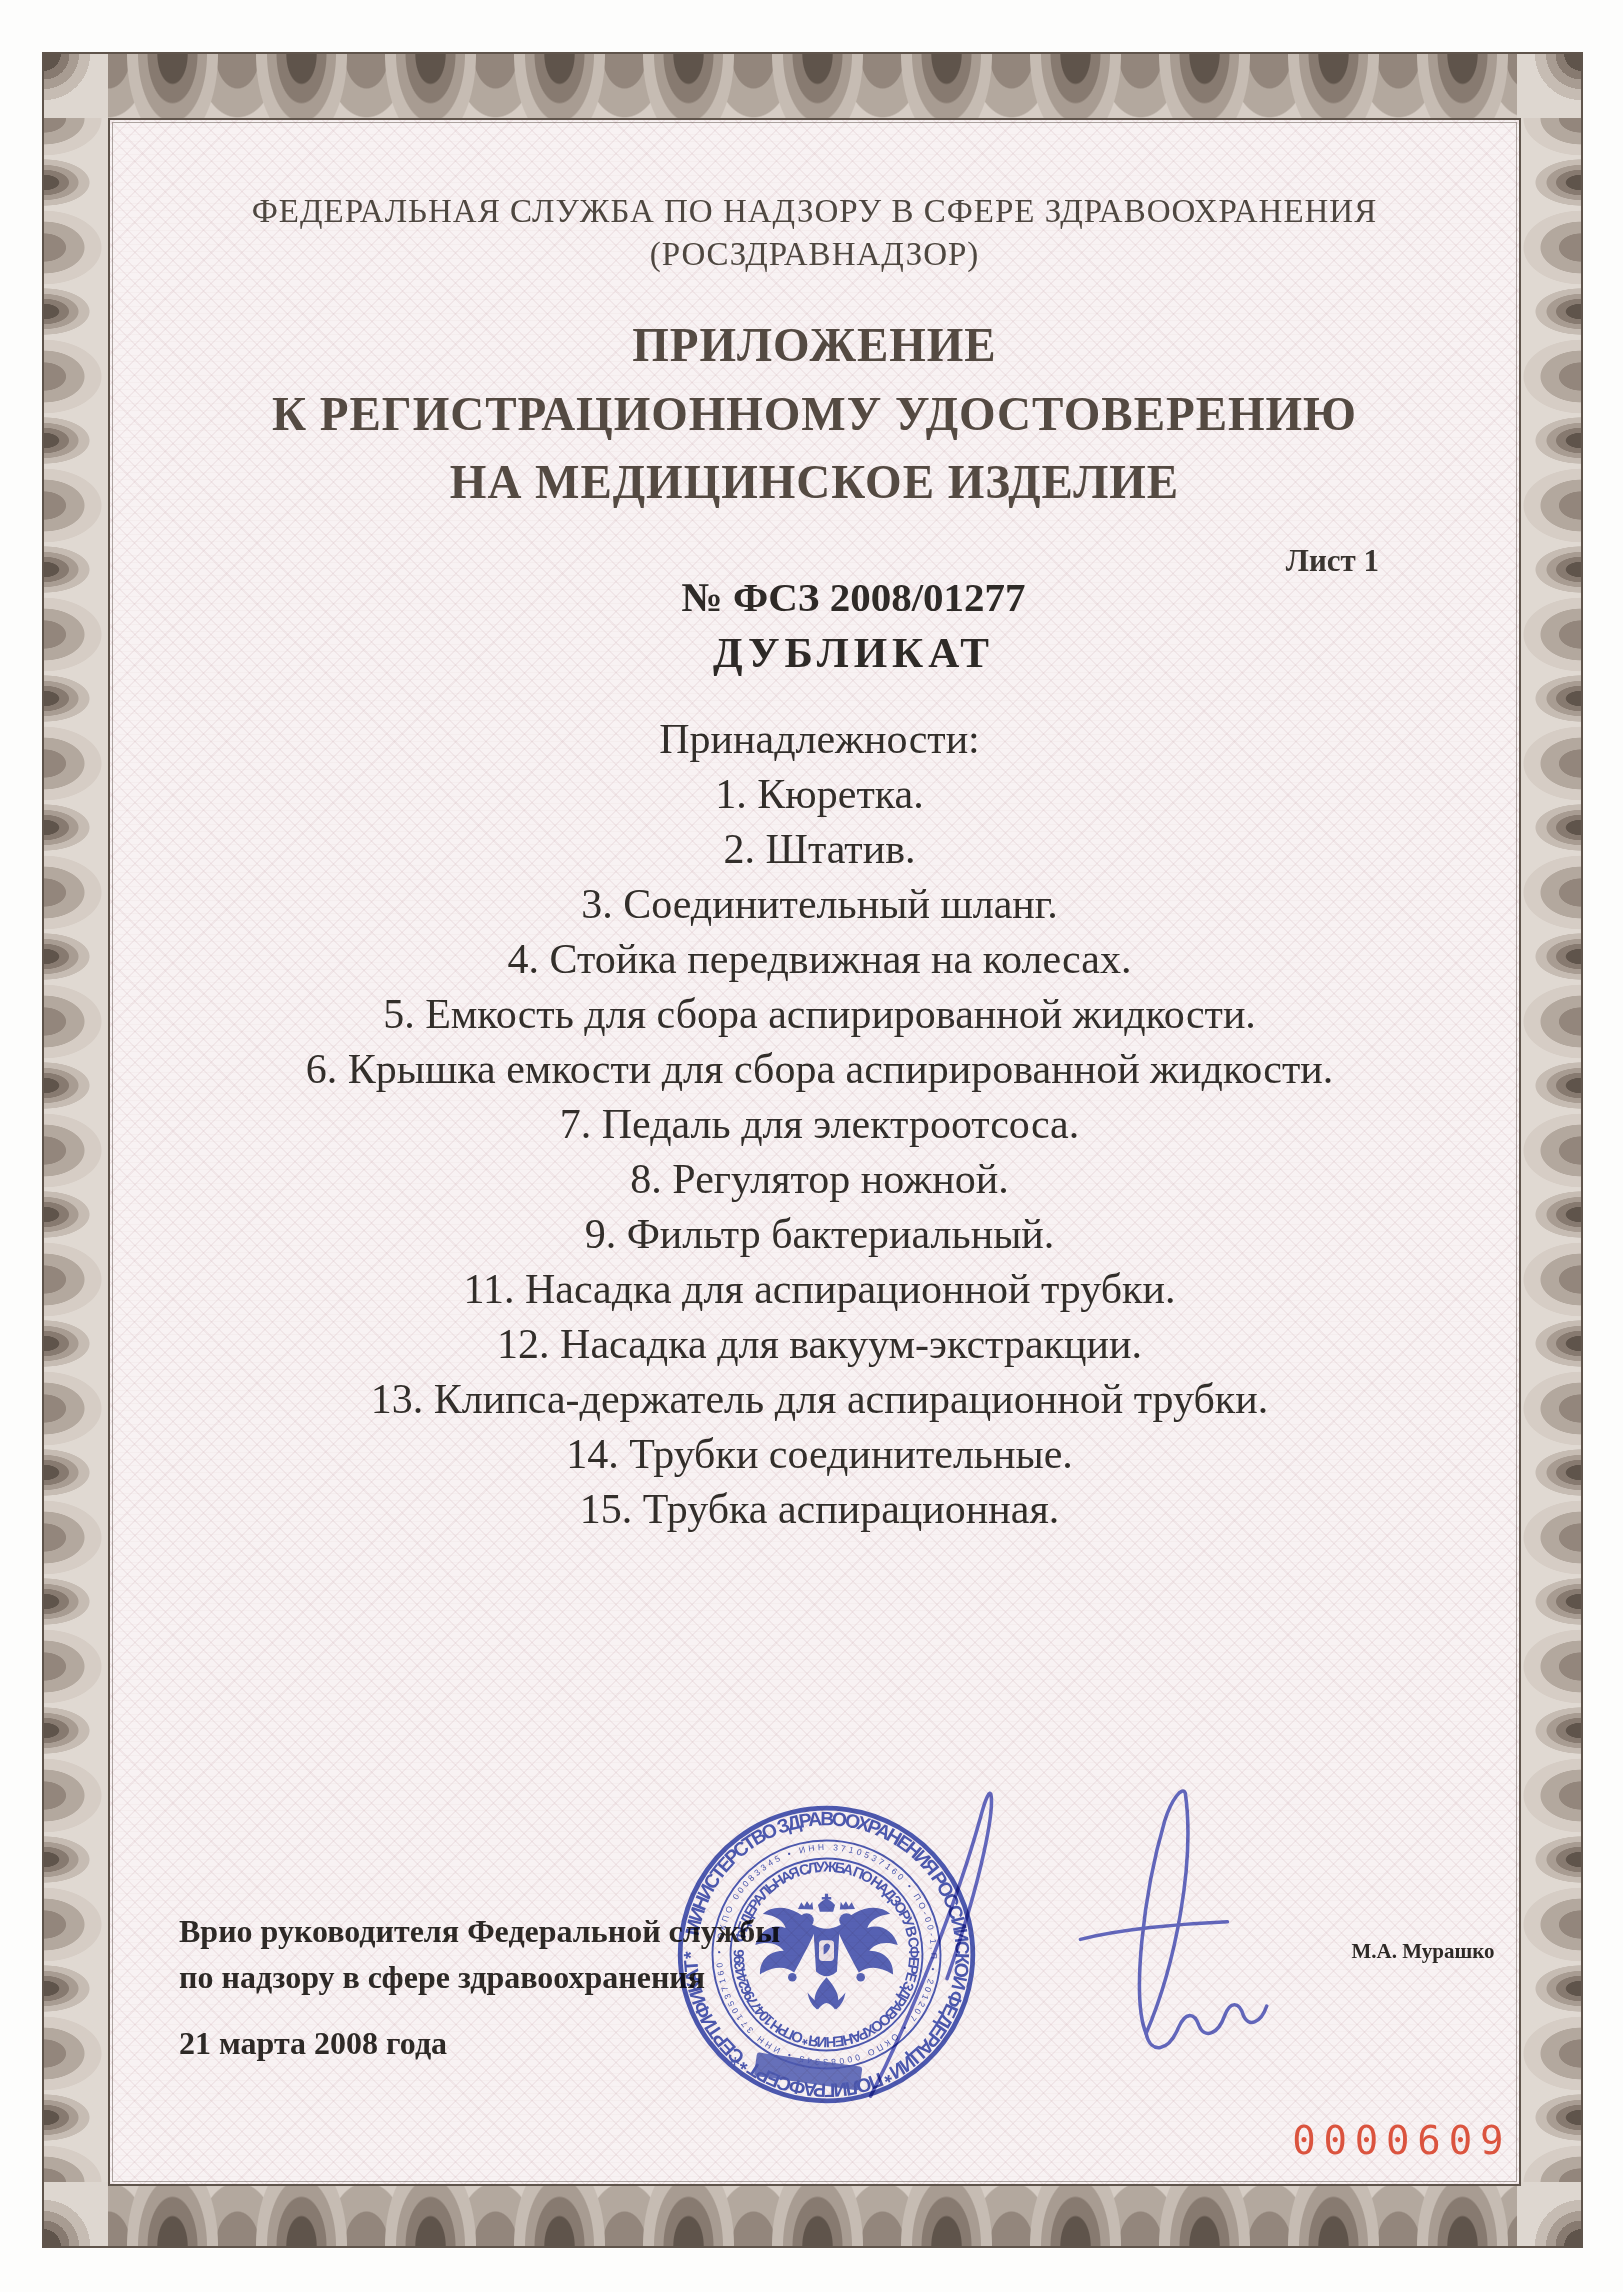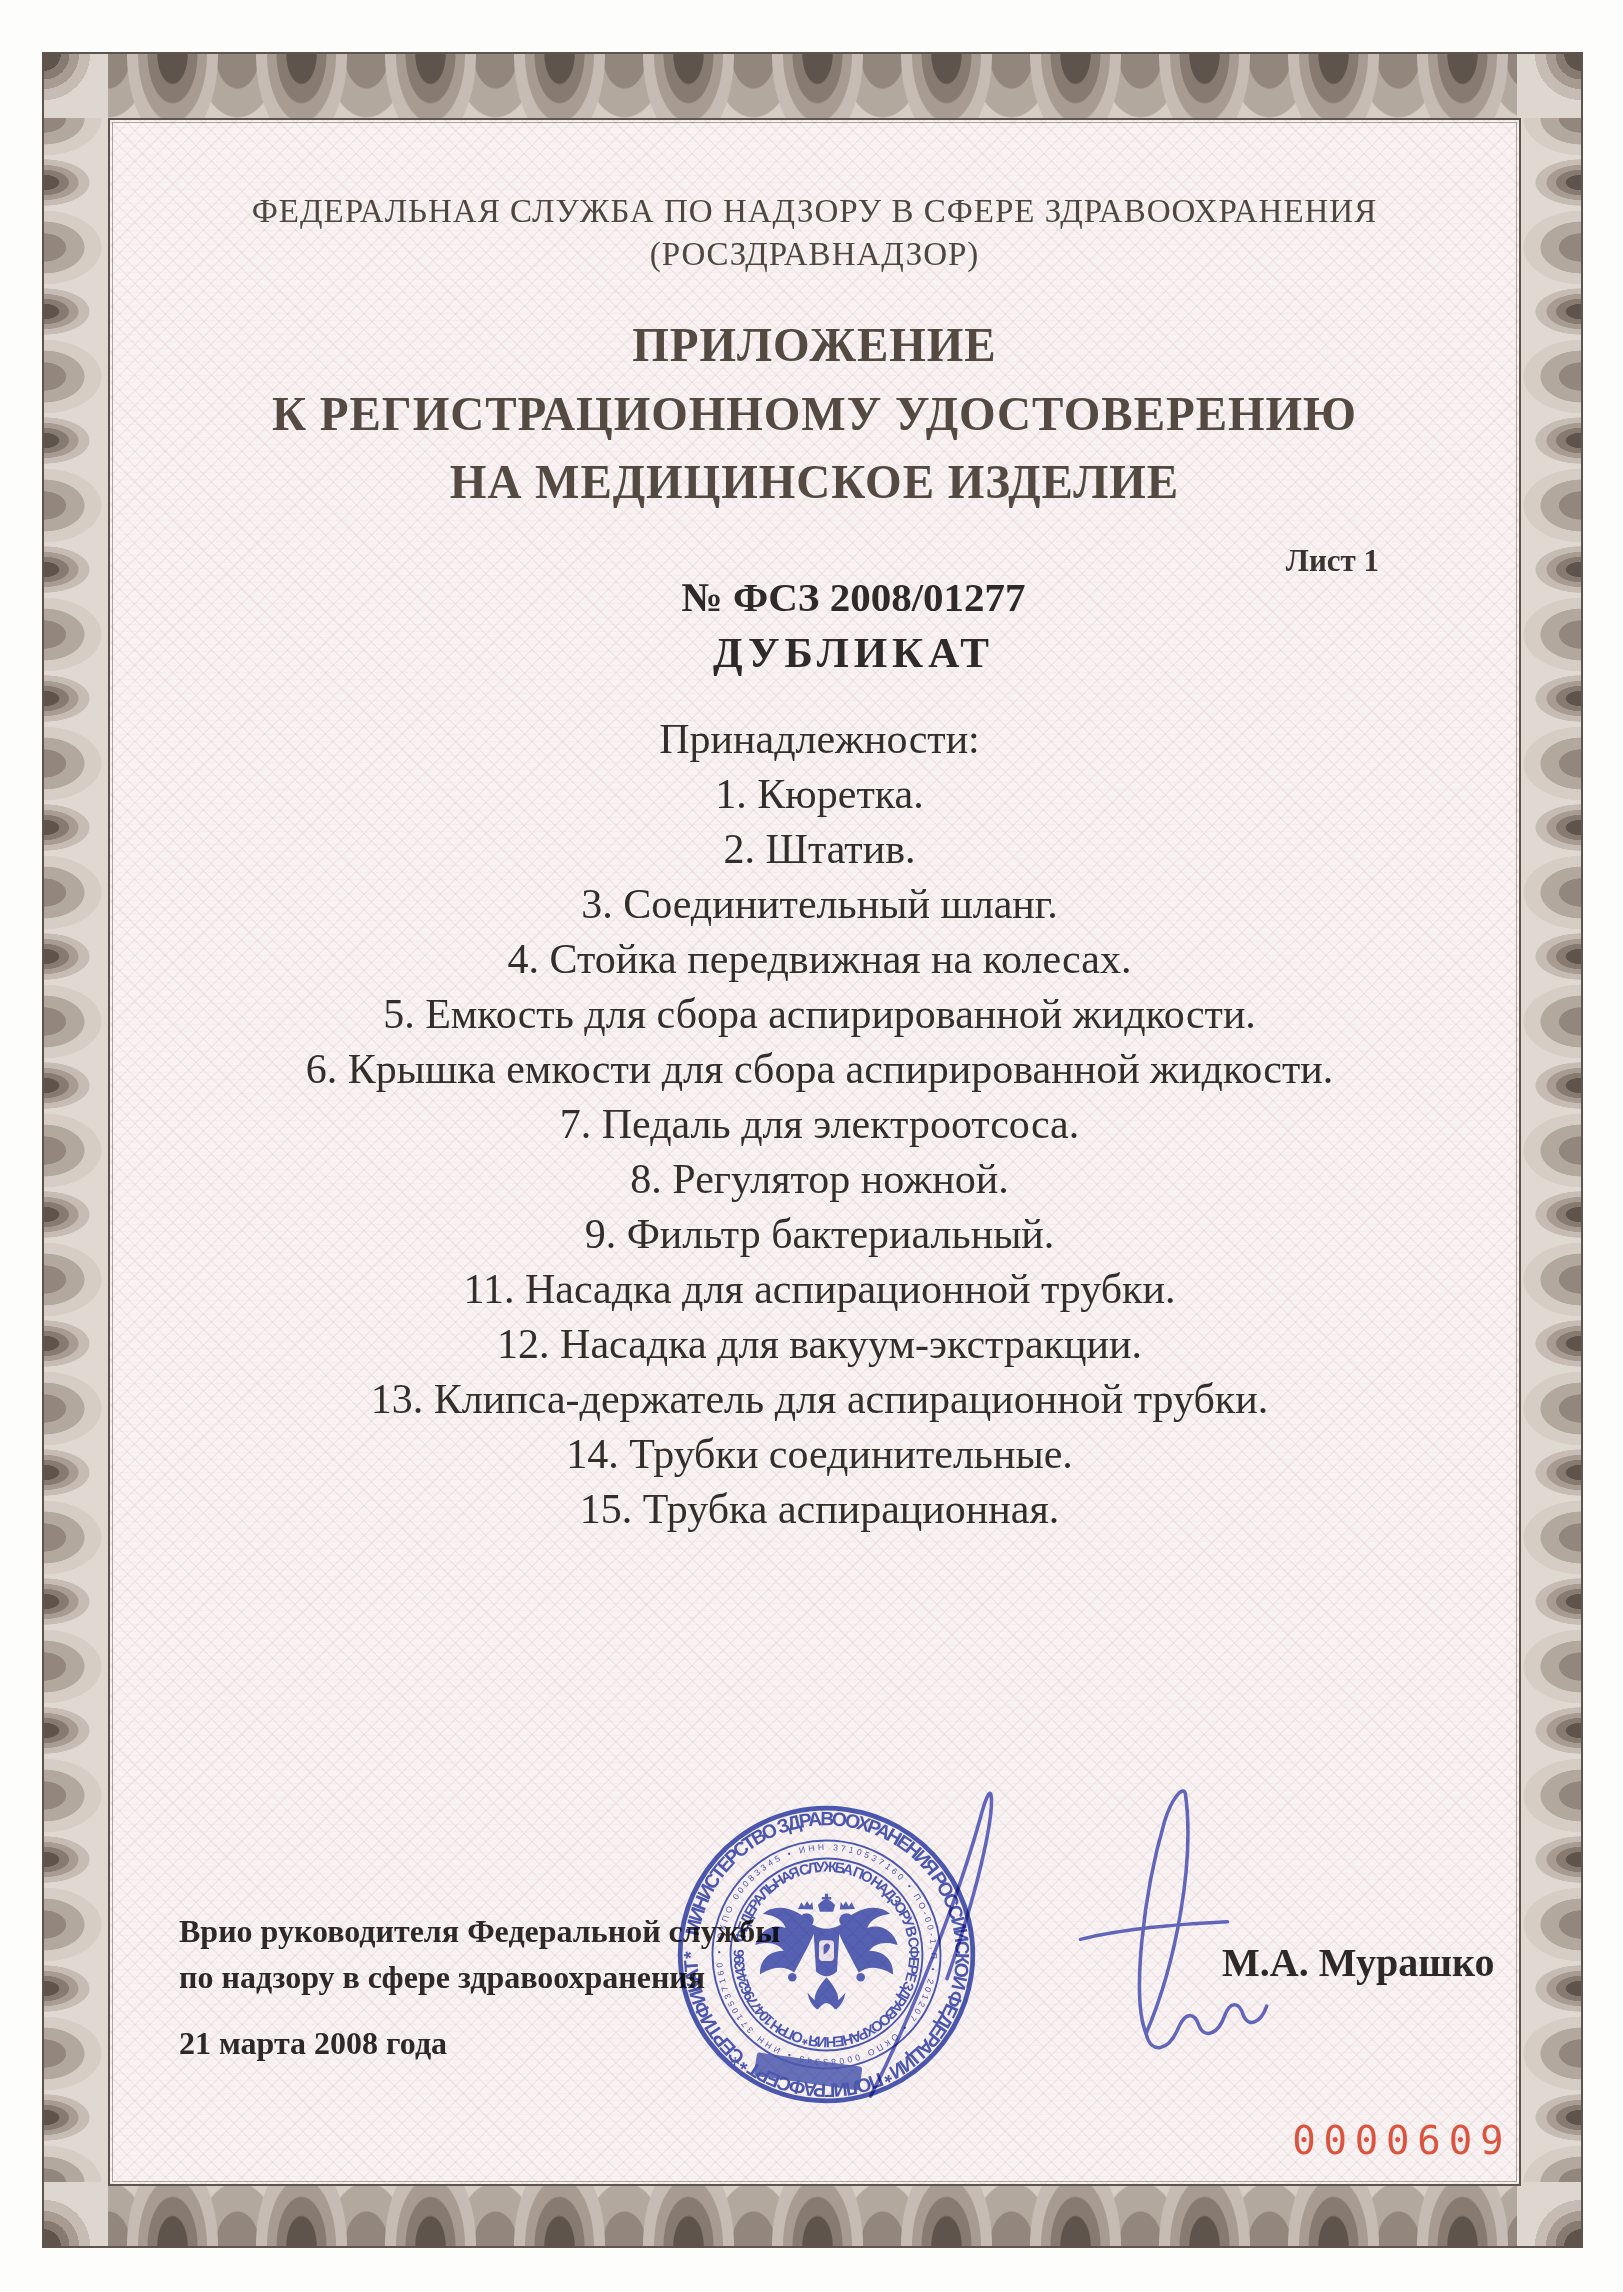--- a/index.html
+++ b/index.html
@@ -57,21 +57,21 @@
   .abs{position:absolute;}
   .ctr{left:0;right:0;text-align:center;}
   .hdr{font-size:33px;letter-spacing:1px;color:#4e4740;white-space:nowrap;}
   .title-line{font-size:49px;font-weight:bold;color:var(--title-ink);letter-spacing:1px;transform:scaleX(.96);white-space:nowrap;}
   .sheet{font-size:31px;font-weight:bold;color:#3a3531;margin-left:31px;}
   .regnum{font-size:41px;font-weight:bold;color:#2e2a27;transform:translateX(39px);white-space:nowrap;}
   .dup{font-size:43px;font-weight:bold;letter-spacing:4.9px;color:#2e2a27;transform:translateX(39px);white-space:nowrap;}
   .list{font-size:42px;line-height:55px;color:#322e2a;text-align:center;}
   .sigblock{font-size:32px;font-weight:bold;line-height:46px;color:#2d2926;}
   .datetxt{font-size:32px;font-weight:bold;color:#2d2926;}
-  .signer{font-size:40px;font-weight:bold;color:#2d2926;}
+  .signer{font-size:21px;font-weight:bold;color:#2d2926;}
   .serial{font-family:"DejaVu Sans Mono","Liberation Mono",monospace;font-size:39px;letter-spacing:7.8px;color:var(--serial-red);opacity:.9;}
   .sealwrap{mix-blend-mode:multiply;opacity:.94;}
   .sigwrap{mix-blend-mode:multiply;}
   .seal-text{font-family:"Liberation Sans","DejaVu Sans",sans-serif;fill:var(--seal-blue);}
 </style>
 </head>
 <body>
 
 <div class="page">
 

